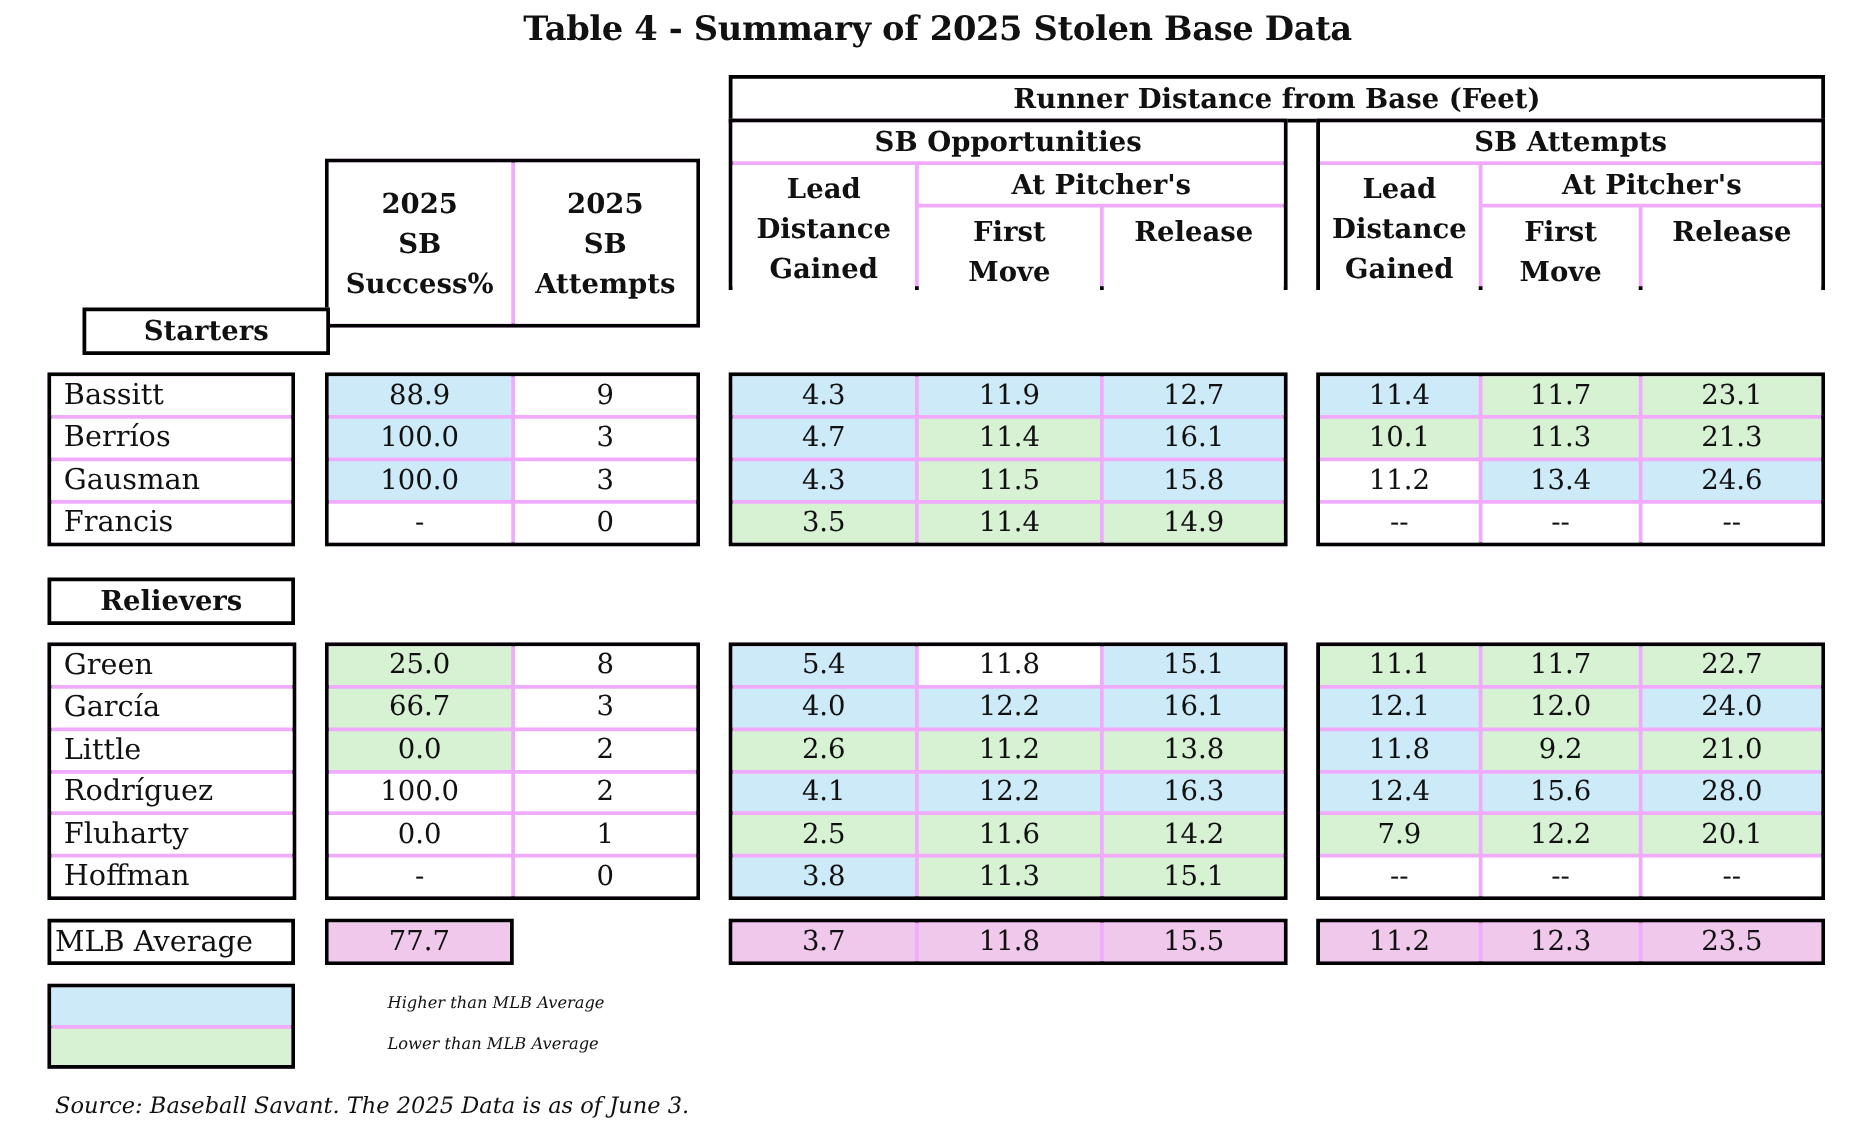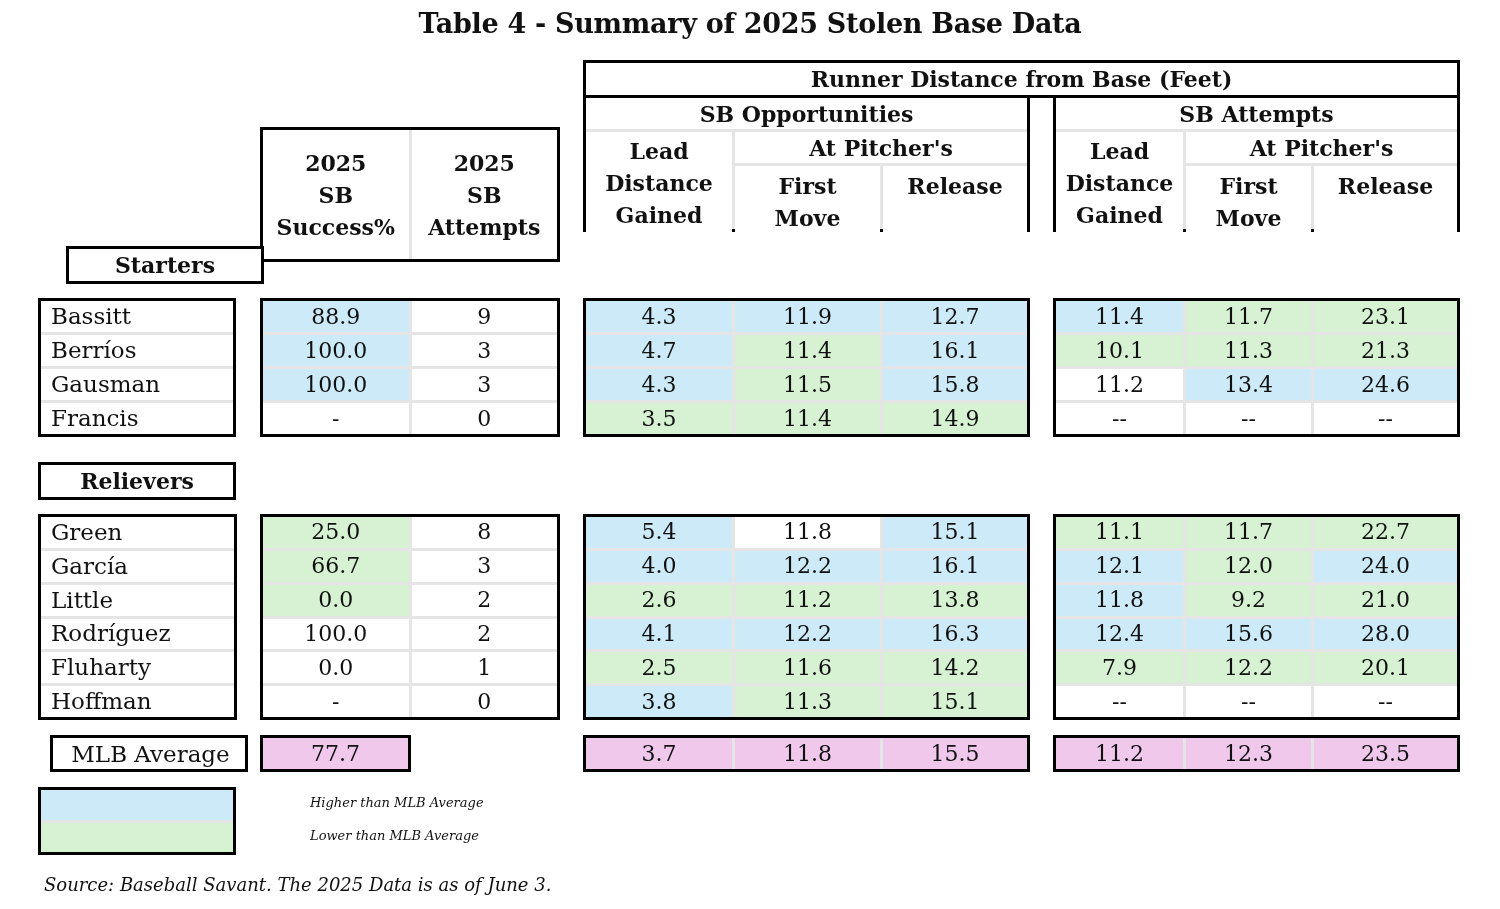--- a/index.html
+++ b/index.html
@@ -5,21 +5,21 @@
   * { box-sizing: border-box; margin: 0; padding: 0; }
   html, body { width: 1500px; height: 909px; background: #ffffff; overflow: hidden; }
   body { position: relative; font-family: "DejaVu Serif", "Liberation Serif", serif; color: #111; }
 
   .title {
     position: absolute; left: 0; top: 8px; width: 1500px; text-align: center;
     font-weight: bold; font-size: 27px; letter-spacing: -0.3px;
   }
 
   .box { position: absolute; border: 3px solid #000; background: #fff; }
-  .grid { position: absolute; display: grid; border: 3px solid #000; background: #e5e5e5; gap: 3px; }
+  .grid { position: absolute; display: grid; border: 3px solid #000; background: #f0abfc; gap: 3px; }
   .cell {
     background: #fff; display: flex; align-items: center; justify-content: center;
     font-size: 22px; line-height: 1; white-space: nowrap;
   }
   .hdr { font-weight: bold; font-size: 22px; text-align: center; line-height: 32px; flex-direction: column; }
   .name { justify-content: flex-start; padding-left: 10px; font-size: 23px; }
   .blue { background: #cdeaf8; }
   .green { background: #d6f2d3; }
   .pink { background: #efc8ec; }
 
@@ -187,21 +187,21 @@
   <div class="cell blue">15.6</div>
   <div class="cell blue">28.0</div>
   <div class="cell green">7.9</div>
   <div class="cell green">12.2</div>
   <div class="cell green">20.1</div>
   <div class="cell">--</div>
   <div class="cell">--</div>
   <div class="cell">--</div>
 </div>
 
-<div class="box" style="left:50px; top:735px; width:198px; height:37px; display:flex; align-items:center; padding-left:3px;justify-content:center;">
+<div class="box" style="left:38px; top:735px; width:198px; height:37px; display:flex; align-items:center; padding-left:3px;">
   <span style="font-size:23px;">MLB Average</span>
 </div>
 <div class="grid" style="left:260px; top:735px; width:151px; height:37px; grid-template-columns:1fr;">
   <div class="cell pink">77.7</div>
 </div>
 <div class="grid" style="left:583px; top:735px; width:447px; height:37px; grid-template-columns:146px 145px 1fr;">
   <div class="cell pink">3.7</div>
   <div class="cell pink">11.8</div>
   <div class="cell pink">15.5</div>
 </div>

